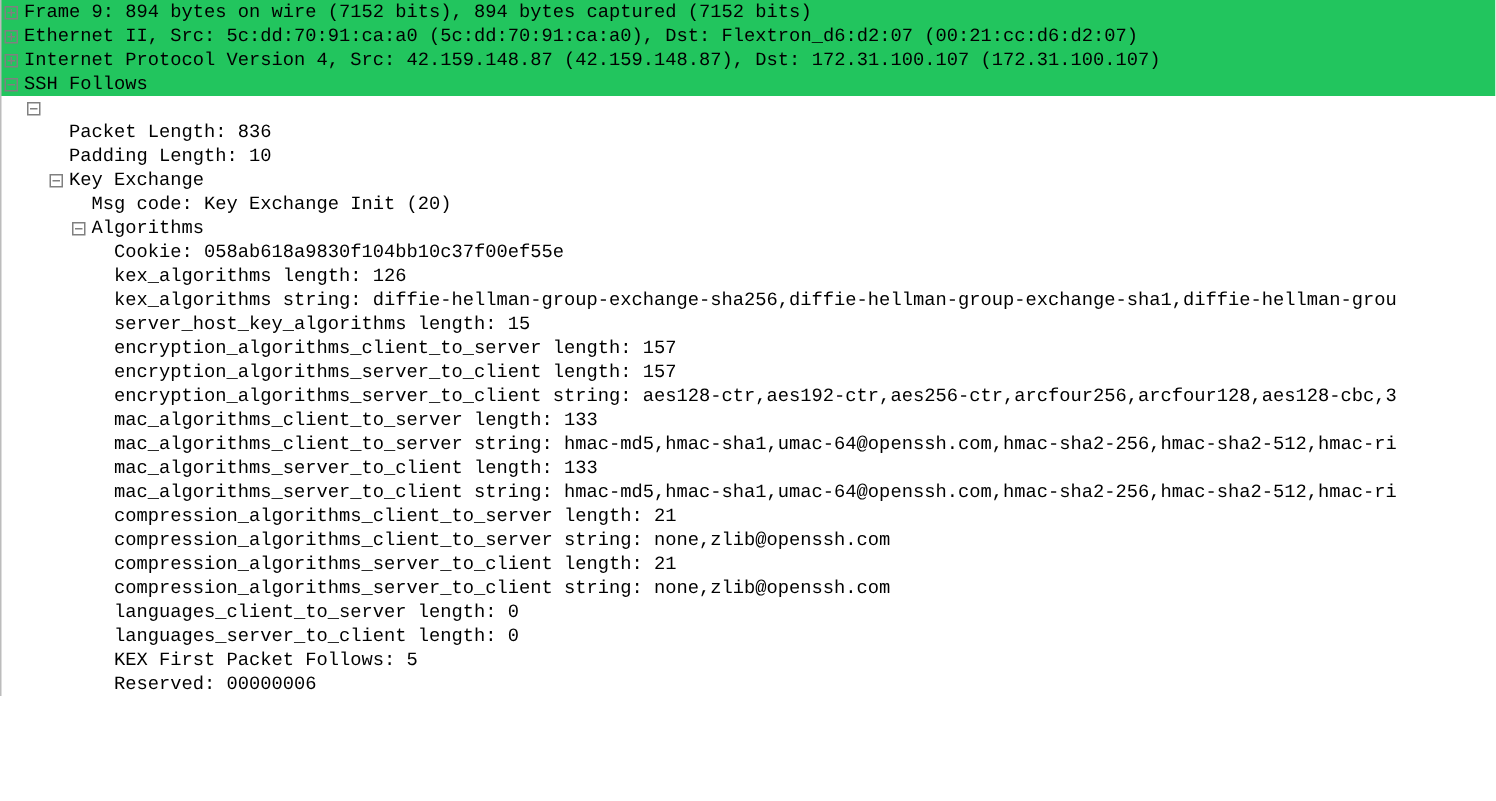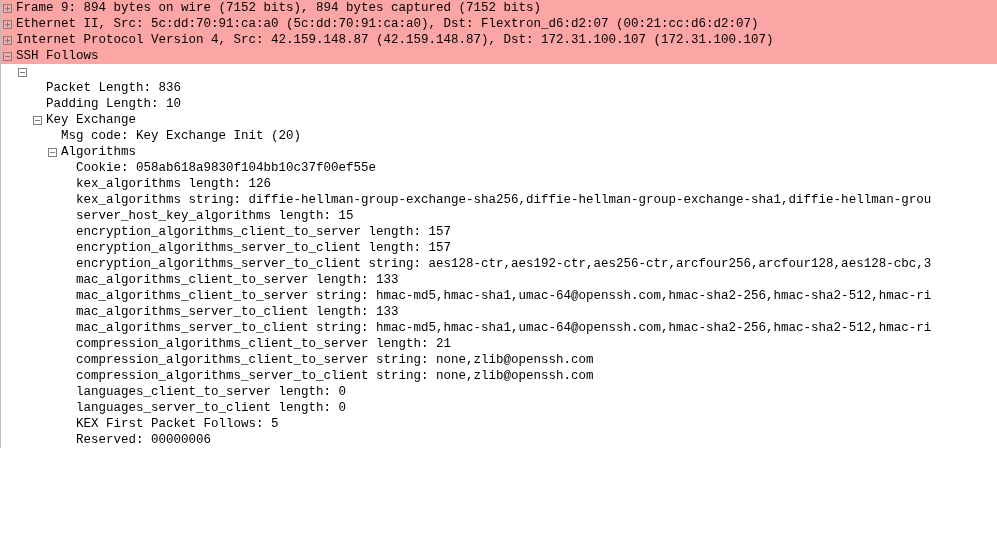--- a/index.html
+++ b/index.html
@@ -15,21 +15,21 @@
     overflow: hidden;
     white-space: nowrap;
   }
   .row {
     display: flex;
     align-items: center;
     height: 16px;
     border-left: 1px solid #bcbcbc;
     box-sizing: border-box;
   }
-  .hdr { background: #fca5a5; text-align: center; }
+  .hdr { background: #22c55e; text-align: center; }
   .toggle {
     display: inline-flex;
     width: 9px;
     height: 9px;
     min-width: 9px;
     border: 1px solid #808080;
     margin-right: 4px;
     margin-left: 2px;
     box-sizing: border-box;
     align-items: center;
@@ -152,20 +152,24 @@
     <div class="row">
       <span class="indent" style="width: 75px;"></span>
       <span class="txt">compression_algorithms_client_to_server length: 21</span>
     </div>
     <div class="row">
       <span class="indent" style="width: 75px;"></span>
       <span class="txt">compression_algorithms_client_to_server string: none,zlib@openssh.com</span>
     </div>
     <div class="row">
       <span class="indent" style="width: 75px;"></span>
+      <span class="txt">compression_algorithms_server_to_client length: 21</span>
+    </div>
+    <div class="row">
+      <span class="indent" style="width: 75px;"></span>
       <span class="txt">compression_algorithms_server_to_client string: none,zlib@openssh.com</span>
     </div>
     <div class="row">
       <span class="indent" style="width: 75px;"></span>
       <span class="txt">languages_client_to_server length: 0</span>
     </div>
     <div class="row">
       <span class="indent" style="width: 75px;"></span>
       <span class="txt">languages_server_to_client length: 0</span>
     </div>

